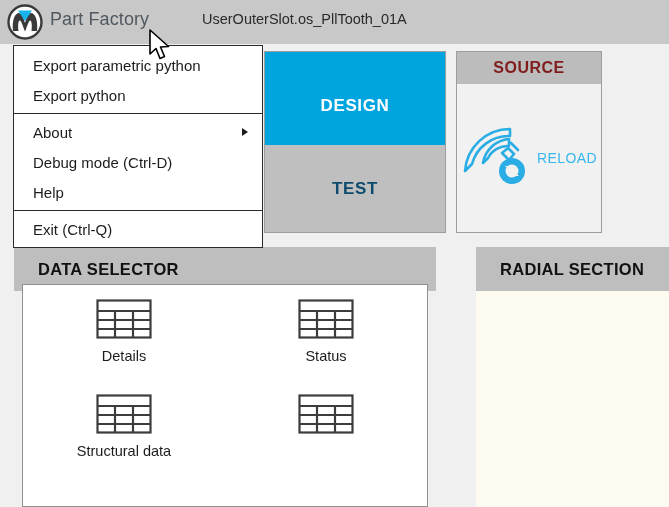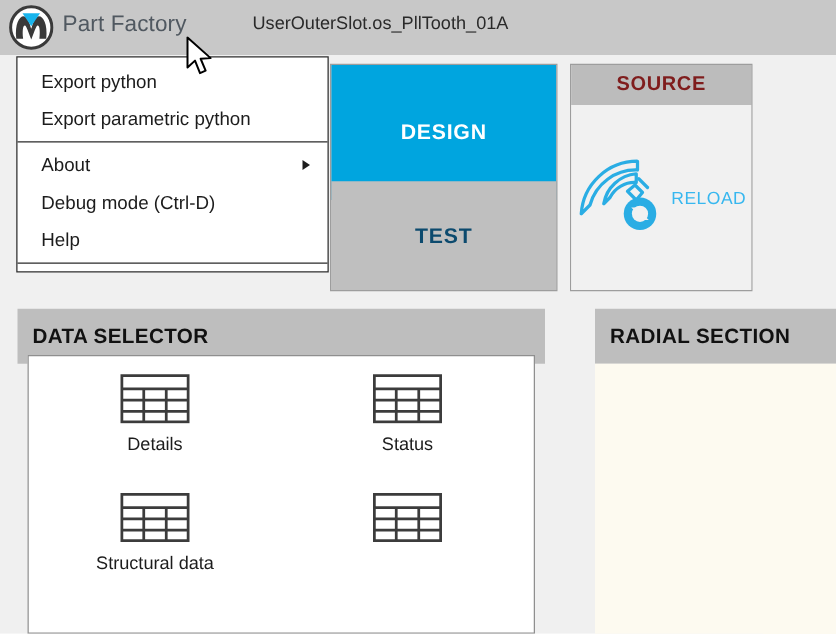--- a/index.html
+++ b/index.html
@@ -131,21 +131,21 @@
   }
   .section-header {
     height: 44px;
     background: #bebebe;
     display: flex;
     align-items: center;
     font-size: 16.5px;
     font-weight: bold;
     color: #111111;
     letter-spacing: 0.3px;
-    padding-left: 12px;
+    padding-left: 24px;
     box-sizing: border-box;
   }
 
   #data-selector {
     left: 14px; top: 247px;
     width: 422px; height: 260px;
   }
   #ds-body {
     position: absolute;
     left: 8px; top: 37px;
@@ -356,36 +356,39 @@
       <path d="M6 27 C4.5 13 10 7 13.5 9.5 C16 11.3 17 16 18 19 C19 16 20 11.3 22.5 9.5 C26 7 31.5 13 30 27 L24.5 27 C25.6 17.5 23.6 14.5 22 17.5 C20.6 20.2 19.4 24.3 18 27.5 C16.6 24.3 15.4 20.2 14 17.5 C12.4 14.5 10.4 17.5 11.5 27 Z" fill="#3a3a3a"></path>
       <path d="M11 6.5 L25 6.5 L18 17 Z" fill="#18b4ec"></path>
     </svg>
   </span>
   <span id="app-title">Part Factory</span>
   <span id="doc-title">UserOuterSlot.os_PllTooth_01A</span>
 </div>
 
 <div id="menu">
   <div class="menu-item">
+    <span>Export parametric python</span>
+  </div>
+  <div class="menu-item">
     <span>Export python</span>
-  </div>
-  <div class="menu-item">
-    <span>Export parametric python</span>
   </div>
   <div class="menu-sep"></div>
   <div class="menu-item">
     <span>About</span>
     <span class="submenu-arrow"></span>
   </div>
   <div class="menu-item">
     <span>Debug mode (Ctrl-D)</span>
   </div>
   <div class="menu-item">
     <span>Help</span>
   </div>
   <div class="menu-sep"></div>
+  <div class="menu-item">
+    <span>Exit (Ctrl-Q)</span>
+  </div>
 </div>
 
 <div id="cursor">
   <svg viewBox="0 0 26 34" width="26" height="34">
     <path d="M2 1 L2 25 L8 19.5 L12 29.5 L16.5 27.5 L12.5 18 L20.5 17.5 Z" fill="#ffffff" stroke="#000000" stroke-width="1.6" stroke-linejoin="round"></path>
   </svg>
 </div>
 
 </body></html>

